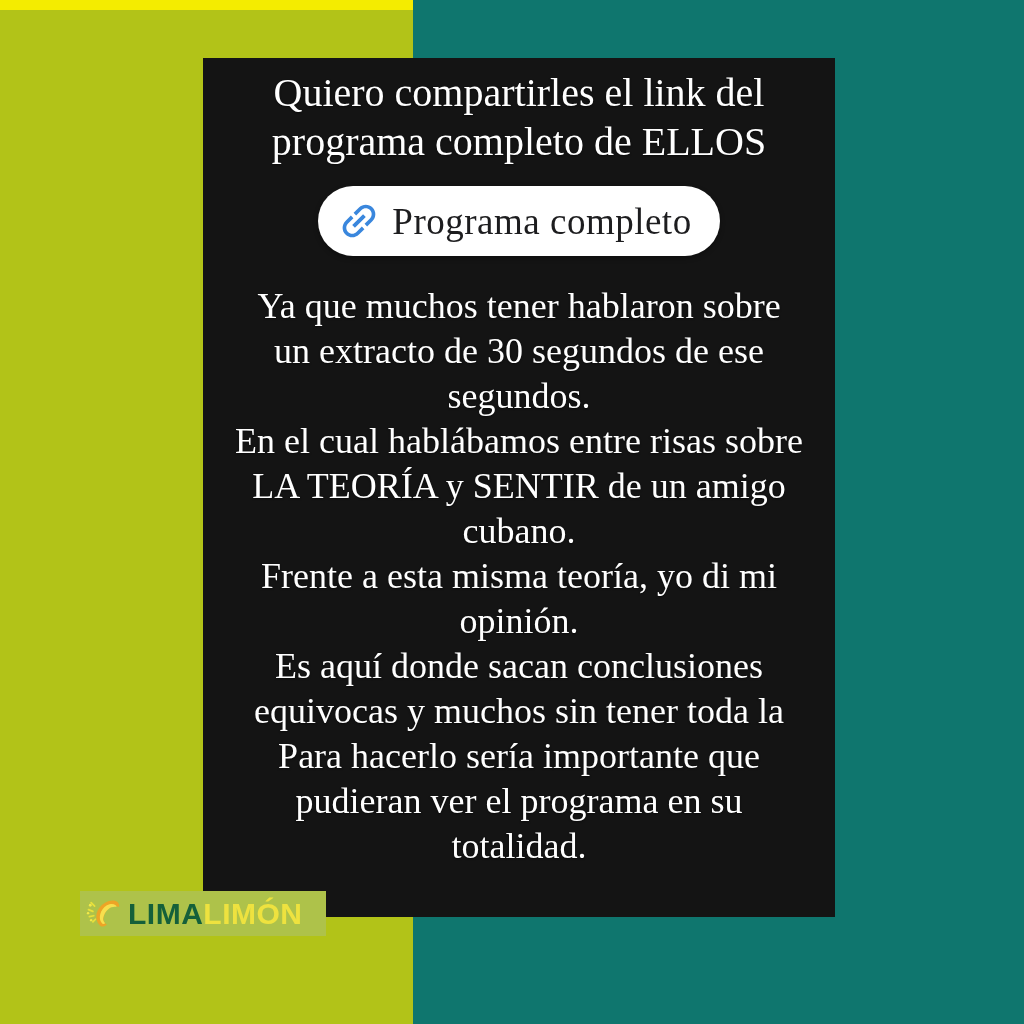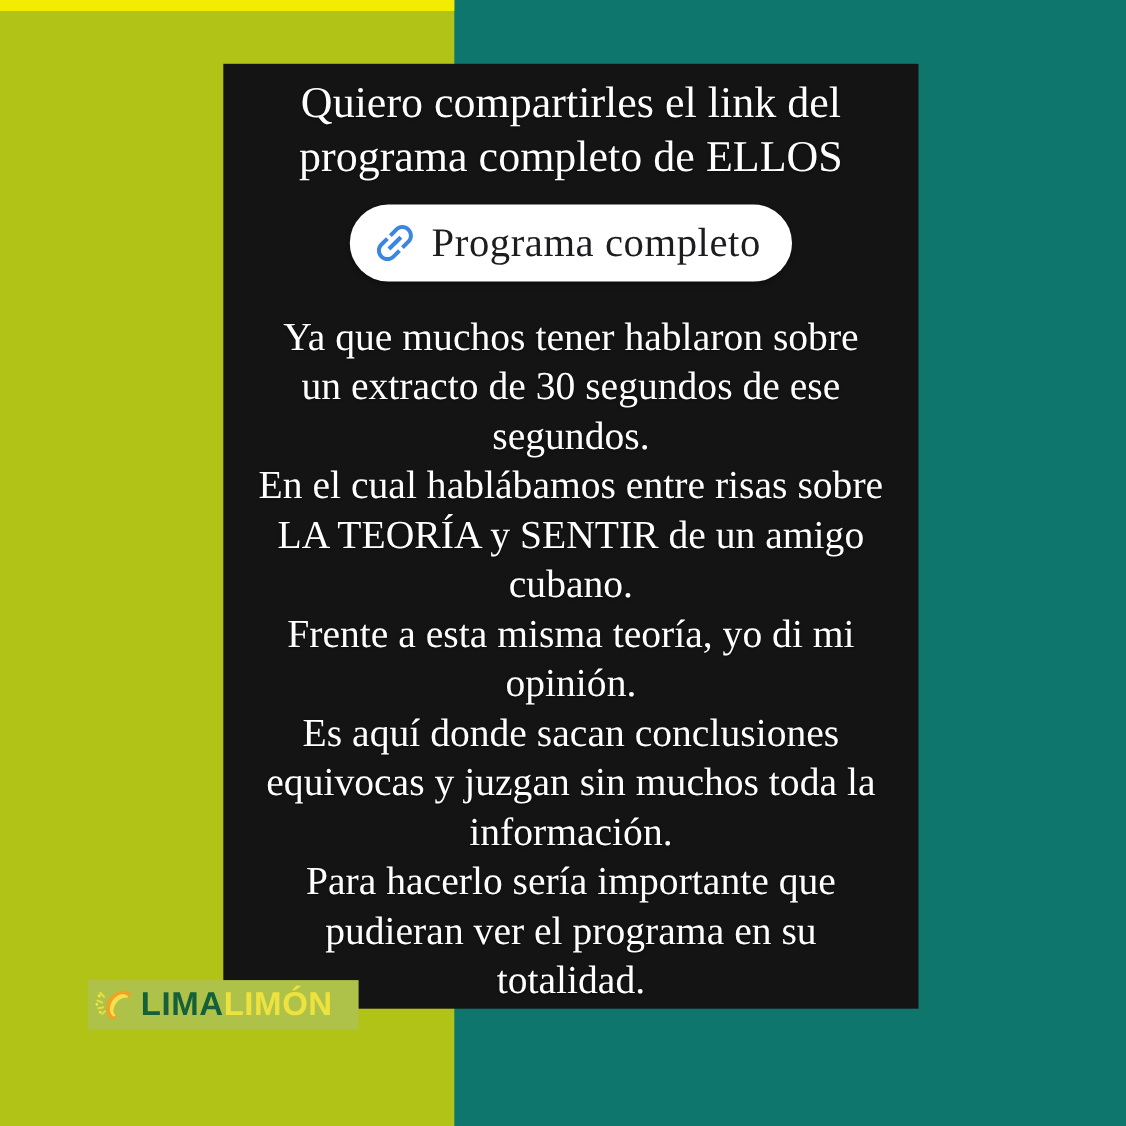--- a/index.html
+++ b/index.html
@@ -108,22 +108,21 @@
     <div class="body-text">
       <div class="body-line">Ya que muchos tener hablaron sobre</div>
       <div class="body-line">un extracto de 30 segundos de ese</div>
       <div class="body-line">segundos.</div>
       <div class="body-line">En el cual hablábamos entre risas sobre</div>
       <div class="body-line">LA TEORÍA y SENTIR de un amigo</div>
       <div class="body-line">cubano.</div>
       <div class="body-line">Frente a esta misma teoría, yo di mi</div>
       <div class="body-line">opinión.</div>
       <div class="body-line">Es aquí donde sacan conclusiones</div>
-      <div class="body-line">equivocas y juzgan sin muchos toda la</div>
-      <div class="body-line">información.</div>
+      <div class="body-line">equivocas y muchos sin tener toda la</div>
       <div class="body-line">Para hacerlo sería importante que</div>
       <div class="body-line">pudieran ver el programa en su</div>
       <div class="body-line">totalidad.</div>
     </div>
 
   </div>
 
   <div class="logo-strip">
     <svg class="lemon-icon" viewBox="0 0 48 48" aria-hidden="true">
       <g stroke="#e9e13a" stroke-width="2" stroke-linecap="round">

